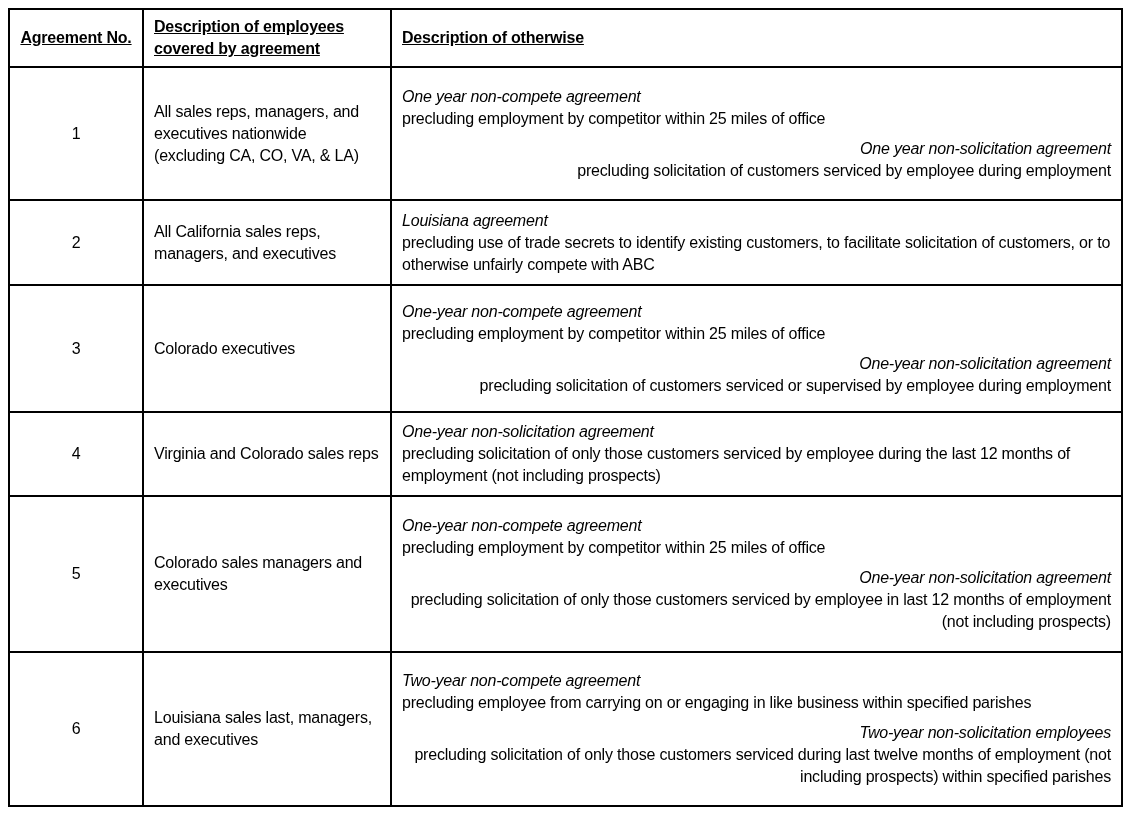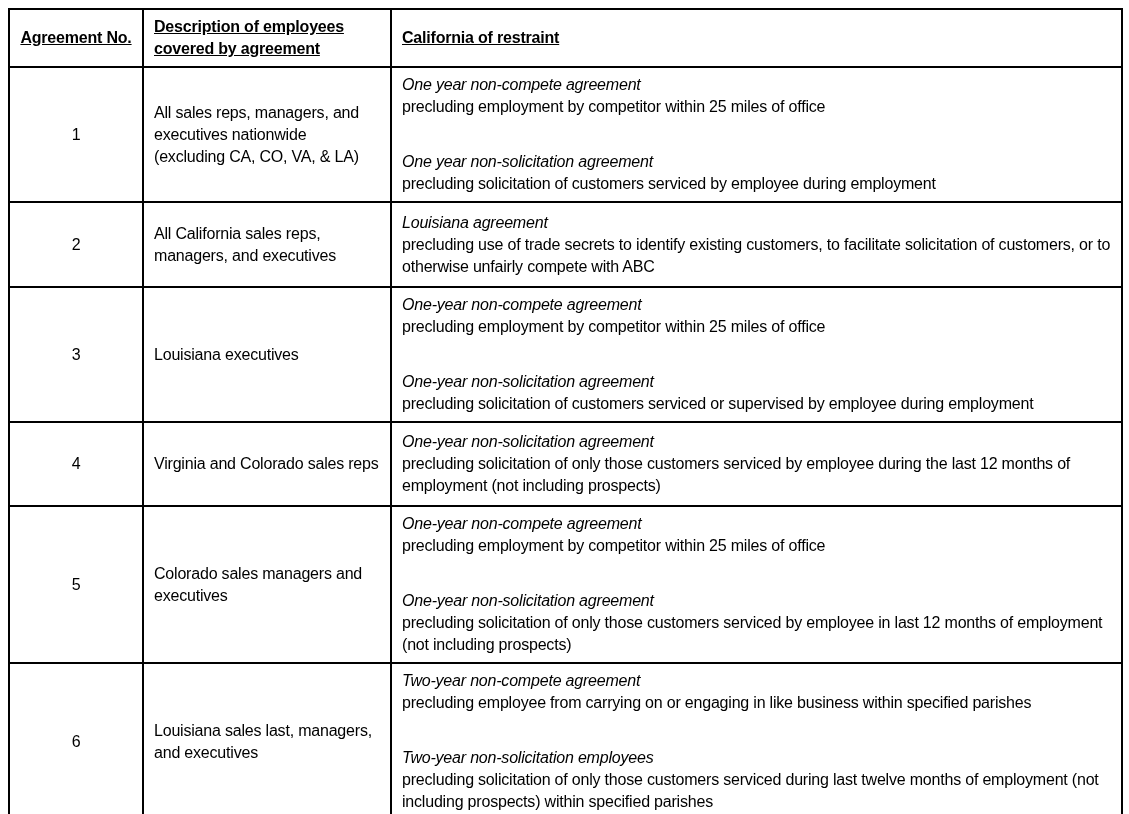--- a/index.html
+++ b/index.html
@@ -46,21 +46,22 @@
   td.no-cell {
     text-align: center;
   }
   td.employees-cell {
     text-align: left;
   }
   td.restraint-cell {
     text-align: left;
   }
   .restraint-pair + .restraint-pair {
-    margin-top: 33px;
+    margin-top: 8px;
+    text-align: right;
   }
   .restraint-title {
     font-style: italic;
   }
 
   
   tbody tr:nth-child(1) { height: 133px; }
   tbody tr:nth-child(2) { height: 85px;  }
   tbody tr:nth-child(3) { height: 127px; }
   tbody tr:nth-child(4) { height: 84px;  }
@@ -73,21 +74,21 @@
 <table class="agreements">
   <colgroup>
     <col class="c-no">
     <col class="c-emp">
     <col class="c-res">
   </colgroup>
   <thead>
     <tr>
       <th class="center">Agreement No.</th>
       <th>Description of employees covered by agreement</th>
-      <th>California of restraint</th>
+      <th>Description of otherwise</th>
     </tr>
   </thead>
   <tbody>
   <tr>
     <td class="no-cell">1</td>
     <td class="employees-cell">All sales reps, managers, and executives nationwide (excluding CA, CO, VA, &amp; LA)</td>
     <td class="restraint-cell">
           <div class="restraint-pair">
             <div class="restraint-title">One year non-compete agreement</div>
             <div class="restraint-desc">precluding employment by competitor within 25 miles of office</div>
@@ -105,21 +106,21 @@
     <td class="restraint-cell">
           <div class="restraint-pair">
             <div class="restraint-title">Louisiana agreement</div>
             <div class="restraint-desc">precluding use of trade secrets to identify existing customers, to facilitate solicitation of customers, or to otherwise unfairly compete with ABC</div>
           </div>
         </td>
   </tr>
 
   <tr>
     <td class="no-cell">3</td>
-    <td class="employees-cell">Louisiana executives</td>
+    <td class="employees-cell">Colorado executives</td>
     <td class="restraint-cell">
           <div class="restraint-pair">
             <div class="restraint-title">One-year non-compete agreement</div>
             <div class="restraint-desc">precluding employment by competitor within 25 miles of office</div>
           </div>
           <div class="restraint-pair">
             <div class="restraint-title">One-year non-solicitation agreement</div>
             <div class="restraint-desc">precluding solicitation of customers serviced or supervised by employee during employment</div>
           </div>
         </td>

